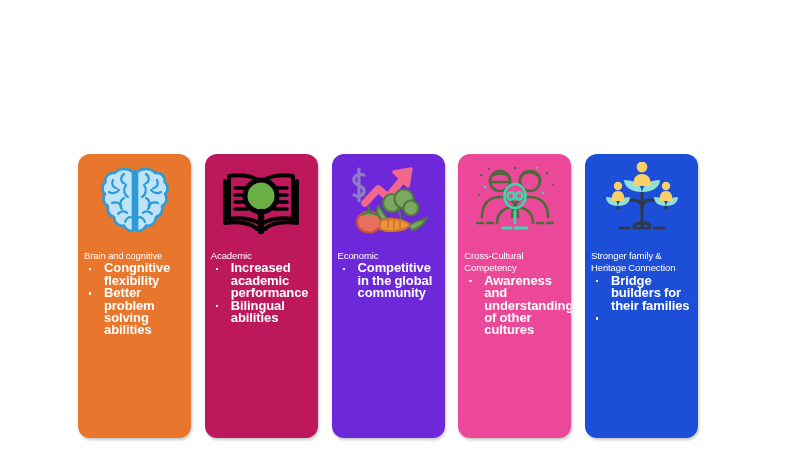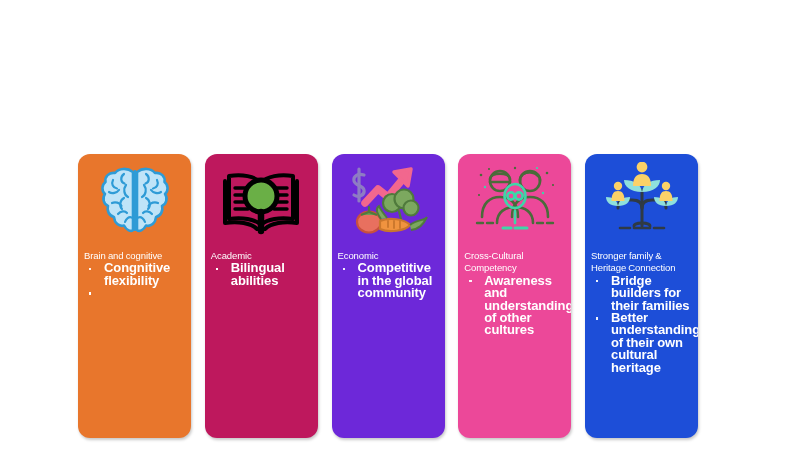--- a/index.html
+++ b/index.html
@@ -140,21 +140,21 @@
             </g>
             <rect x="33.6" y="5" width="2.8" height="61" fill="#2E9BD6" rx="1.2"></rect>
           </svg>
         </span>
       </div>
       <div class="text-area">
         <div class="card-heading">Brain and cognitive</div>
         <ul class="bullets">
           <li><span class="dot"></span><span>Congnitive flexibility</span></li>
           <li><span class="dot"></span></li>
-          <li><span class="dot"></span></li>
+          <li><span class="dot"></span><span>Better problem solving abilities</span></li>
         </ul>
       </div>
     </div>
 
     <div class="card" style="background: #be185d;">
       <div class="icon-area">
         <span>
           <svg width="78" height="70" viewBox="0 0 78 70">
             <g fill="none" stroke="#000000" stroke-width="4" stroke-linejoin="round" stroke-linecap="round">
               <path d="M39 16 C33 9 20 7 7 9 L7 52 C20 50 33 52 39 58"></path>
@@ -174,21 +174,21 @@
               <line x1="52" y1="42" x2="65" y2="42"></line>
             </g>
             <circle cx="39" cy="29" r="16" fill="#6AAF46" stroke="#000000" stroke-width="5"></circle>
             <path d="M39 45 L39 64" stroke="#000000" stroke-width="6.5" stroke-linecap="round"></path>
           </svg>
         </span>
       </div>
       <div class="text-area">
         <div class="card-heading">Academic</div>
         <ul class="bullets">
-          <li><span class="dot"></span></li>
+          <li><span class="dot"></span><span>Increased academic performance</span></li>
           <li><span class="dot"></span><span>Bilingual abilities</span></li>
         </ul>
       </div>
     </div>
 
     <div class="card" style="background: #6d28d9;">
       <div class="icon-area">
         <span>
           <svg width="82" height="78" viewBox="0 0 82 78">
 
@@ -334,19 +334,19 @@
               <circle cx="66" cy="24" r="4.2" fill="#FBD167"></circle>
               <path d="M66 29 C61.5 29 59.5 32 59.5 39 L72.5 39 C72.5 32 70.5 29 66 29 Z" fill="#FBD167"></path>
             </g>
           </svg>
         </span>
       </div>
       <div class="text-area">
         <div class="card-heading">Stronger family &amp; Heritage Connection</div>
         <ul class="bullets">
           <li><span class="dot"></span><span>Bridge builders for their families</span></li>
-          <li><span class="dot"></span><span>Better understanding of their own cultural heritage</span></li>
+          <li><span class="dot"></span></li>
         </ul>
       </div>
     </div>
 
   </div>
 </div>
 
 </body></html>

